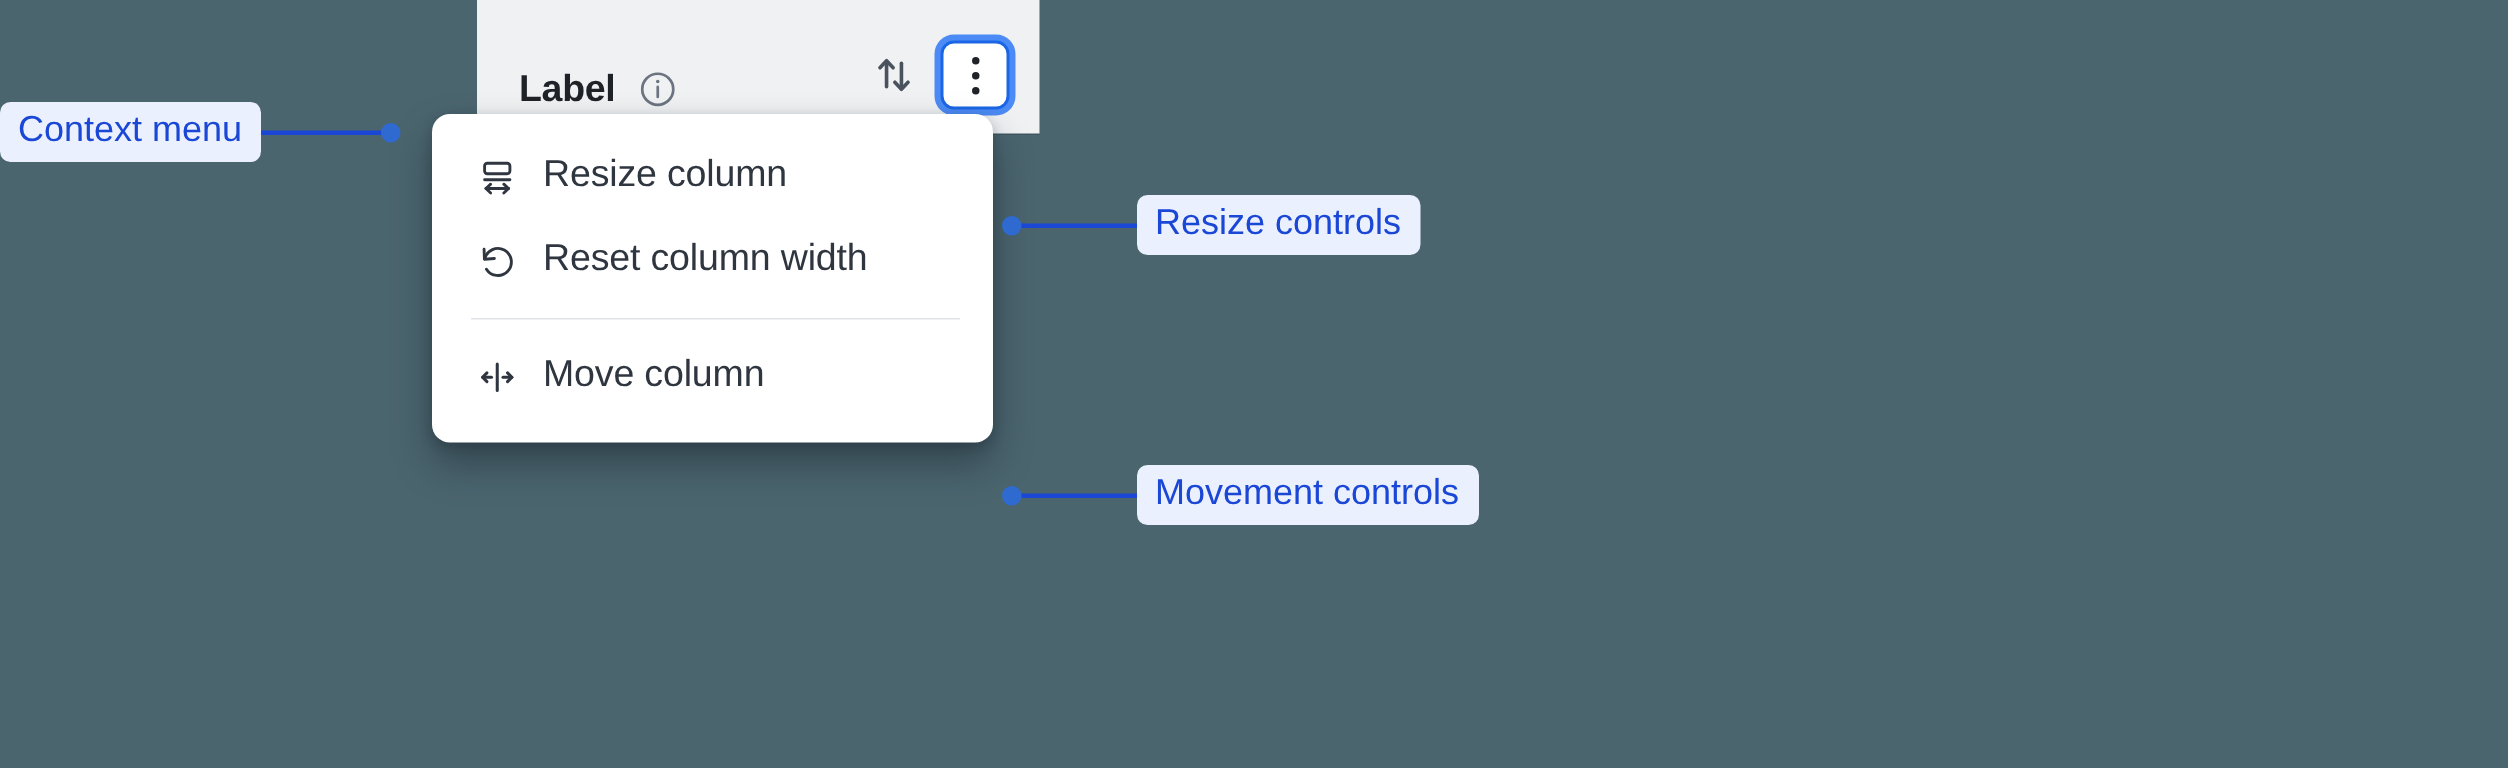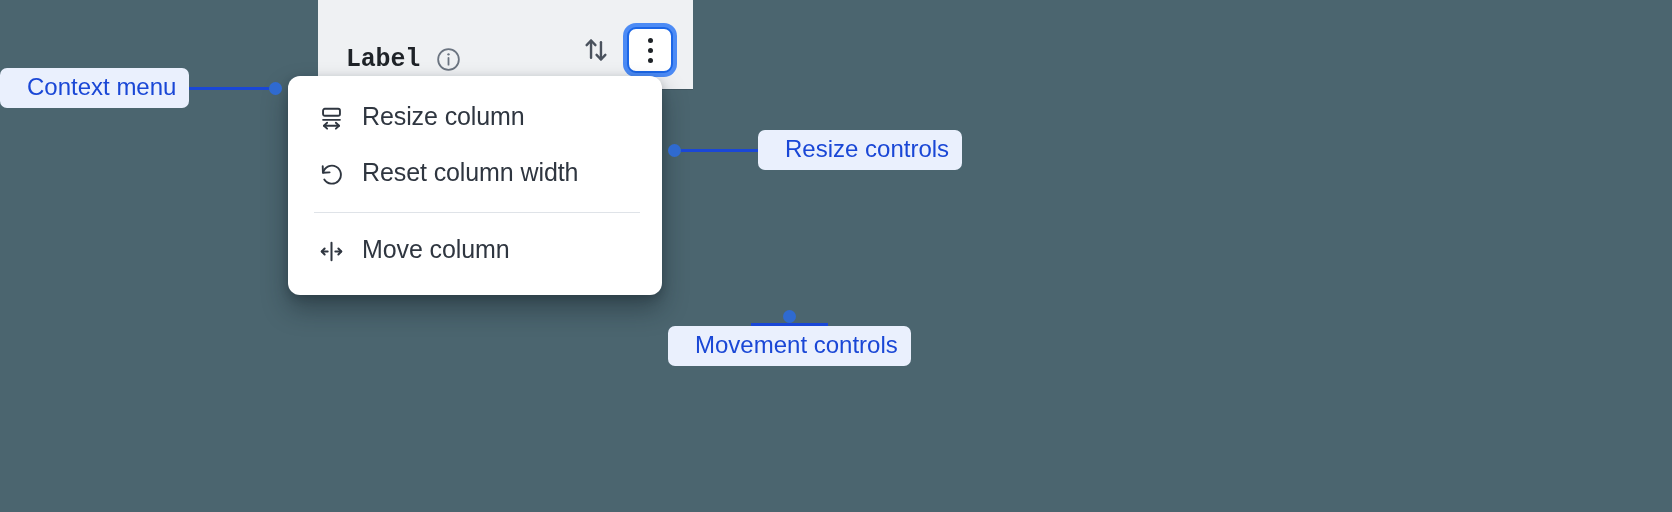--- a/index.html
+++ b/index.html
@@ -32,21 +32,20 @@
     display: flex;
     align-items: flex-end;
     box-sizing: border-box;
     padding: 0 20px 16px 28px;
   }
   .col-header-left {
     display: flex;
     align-items: center;
     gap: 15px;
     flex: 1;
-    font-family: Liberation Mono, monospace;
   }
   .col-label {
     font-size: 25px;
     font-weight: bold;
     color: #1f2328;
     letter-spacing: -0.2px;
     line-height: 1;
   }
   .info-icon {
     width: 27px;
@@ -132,21 +131,21 @@
     position: absolute;
     display: flex;
     align-items: center;
     z-index: 20;
   }
   .anno-pill {
     background: #eaf0fd;
     color: #1a47d6;
     font-size: 24px;
     border-radius: 7px;
-    padding: 7px 13px 9px 27px;
+    padding: 7px 13px 9px 12px;
     line-height: 1;
     white-space: nowrap;
   }
   .anno-line {
     height: 3px;
     background: #1a47d6;
   }
   .anno-dot {
     width: 13px;
     height: 13px;
@@ -155,21 +154,21 @@
     flex: 0 0 13px;
   }
 
   
   .anno-context { left: 0px; top: 68px; }
   .anno-context .anno-line { width: 80px; }
 
   
   .anno-resize { left: 668px; top: 130px; }
   .anno-resize .anno-line { width: 77px; }
-  .anno-movement { left: 668px; top: 310px; flex-direction: column; }
+  .anno-movement { left: 668px; top: 310px; }
   .anno-movement .anno-line { width: 77px; }
 </style>
 </head>
 <body>
 
 <div class="stage">
 
   <div class="col-header">
     <div class="col-header-left">
       <span class="col-label">Label</span>

